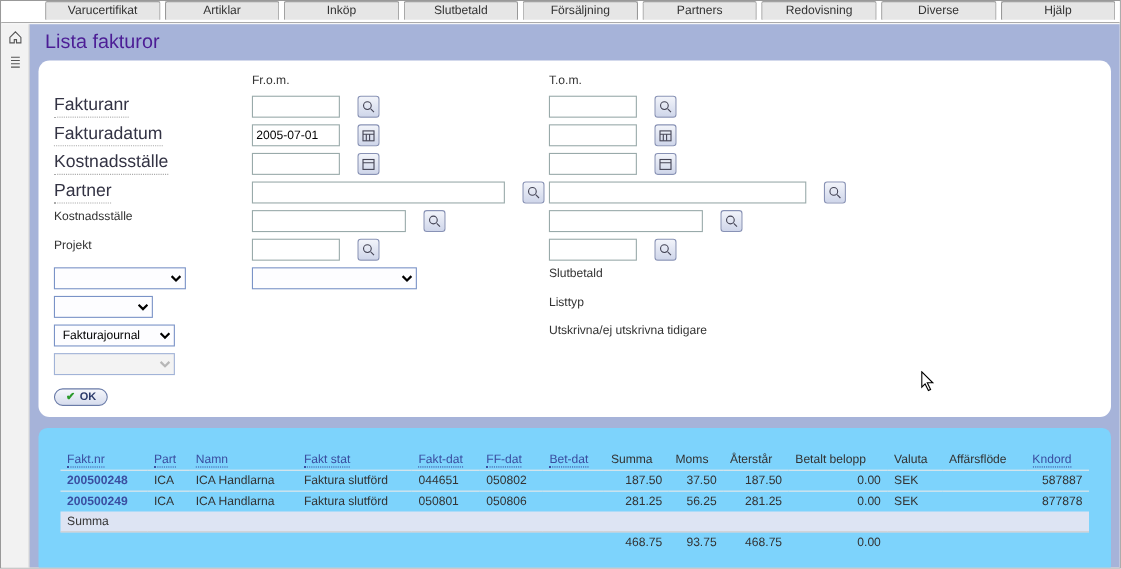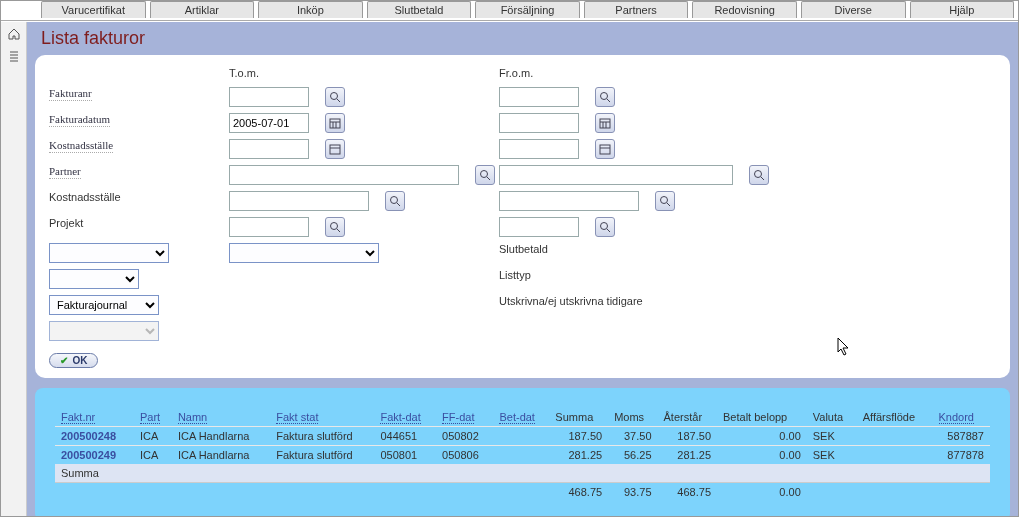--- a/index.html
+++ b/index.html
@@ -53,43 +53,42 @@
   }
   .sideicon { width: 16px; height: 16px; display:flex;align-items:center;justify-content:center; color:#555;}
   .main {
     position: absolute;
     top: 21px; left: 26px; right: 0; bottom: 0;
     background: #a6b3d9;
     padding: 6px 8px 8px 8px;
   }
   .page-title {
     font-size: 18px;
-    color: #7f1d1d;
+    color: #4c1d95;
     margin: 0 0 6px 6px;
   }
   .panel {
     background: #fff;
     border-radius: 10px;
     padding: 12px 14px 10px 14px;
     margin-bottom: 10px;
   }
   .form-grid {
     display: grid;
     grid-template-columns: 180px 270px 270px;
     column-gap: 0;
     row-gap: 6px;
   }
   .colhead { font-size: 11px; color:#333; padding-bottom:2px;}
   .lbl {
     color: #334;
     border-bottom: 1px dotted #aaa;
     display: inline-block;
     padding-bottom: 1px;
-    font-size: 11px;
-    font-family: Liberation Serif, serif;
+    font-size: 16px;
   }
   .cell { display:flex; align-items:center; gap:16px;}
   input.txt, select.sel {
     font: inherit;
     border: 1px solid #9aa;
     background: #fff;
     height: 20px;
     padding: 1px 3px;
   }
   select.sel { background:#fdfdff; border:1px solid #7a93c7; }
@@ -163,22 +162,22 @@
         </svg>
     </div>
   </div>
 
   <div class="main">
     <div class="page-title">Lista fakturor</div>
 
     <div class="panel">
       <div class="form-grid">
         <div></div>
+        <div class="colhead">Fr.o.m.</div>
         <div class="colhead">T.o.m.</div>
-        <div class="colhead">Fr.o.m.</div>
 
         <div><span class="lbl">Fakturanr</span></div>
         <div class="cell">
           <input class="txt" style="width: 80px;">
           <div class="iconbtn">
               <svg width="12" height="12" viewBox="0 0 12 12">
                 <circle cx="5" cy="5" r="3.5" stroke="#445" fill="none"></circle>
                 <line x1="8" y1="8" x2="11" y2="11" stroke="#445"></line>
               </svg>
             </div>

